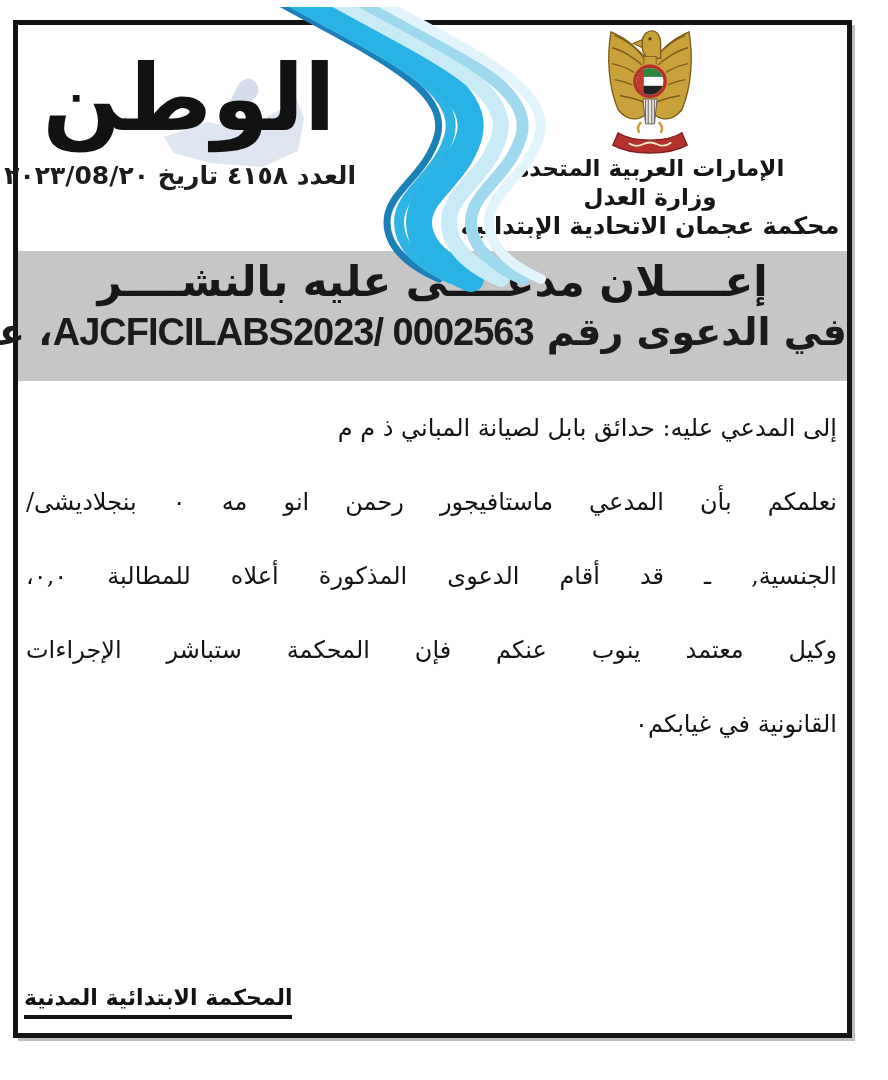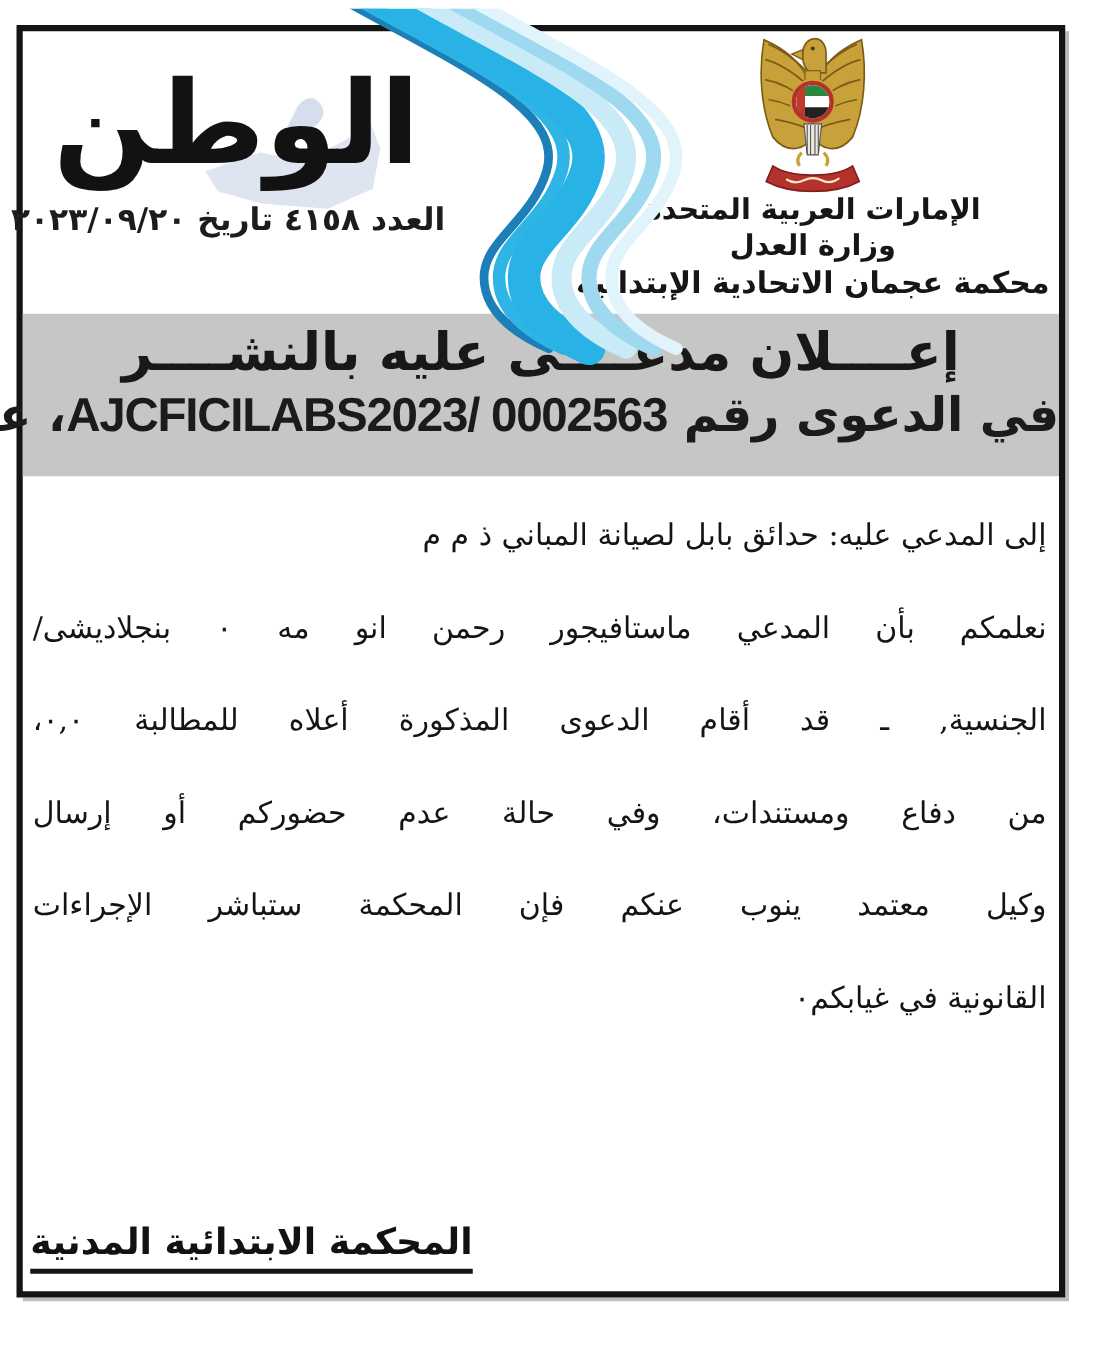--- a/index.html
+++ b/index.html
@@ -33,21 +33,21 @@
   .band-case .case-num{direction:ltr;unicode-bidi:isolate;
         font-family:"Liberation Sans", sans-serif;font-weight:700;letter-spacing:-1px;}
 
   
   .notice-body{position:absolute;left:8px;right:10px;top:366px;z-index:2;}
   .bline{font-size:24px;line-height:74px;white-space:nowrap;overflow:hidden;
          text-align:right;font-family:"DejaVu Serif","DejaVu Sans",serif;color:#141414;}
   .bline.stretch{text-align:justify;text-align-last:justify;}
 
   .signature{position:absolute;left:6px;bottom:14px;z-index:2;
-             font-size:29px;font-weight:900;letter-spacing:-1px;
+             font-size:22px;font-weight:900;letter-spacing:-1px;
              border-bottom:4px solid #141414;padding-bottom:5px;color:#121212;}
 </style>
 </head>
 <body>
 
 <div class="page">
   <div class="notice-box">
 
     <svg class="waves" viewBox="0 0 390 300" xmlns="http://www.w3.org/2000/svg">
       <g fill="none" stroke-linecap="round">
@@ -60,21 +60,21 @@
       </g>
     </svg>
 
     <svg class="watermark" viewBox="0 0 230 140" xmlns="http://www.w3.org/2000/svg">
       <path d="M18,70 L62,55 L98,62 L132,44 L150,30 L158,52 L152,84 L116,100 L64,96 L28,86 Z" fill="#c2cee3" opacity="0.55"></path>
       <path d="M92,18 q10,-12 18,-2 q6,8 -2,16 l-12,10 q-10,2 -12,-8 Z" fill="#aebddb" opacity="0.5"></path>
     </svg>
 
     <div class="logo-block">
       <div class="logo-name">الوطن</div>
-      <div class="issue-line">العدد ٤١٥٨ تاريخ ٢٠٢٣/٠٩/٢٠</div>
+      <div class="issue-line">العدد ٤١٥٨ تاريخ ٢٠٢٣/08/٢٠</div>
     </div>
 
     <div class="authority-block">
       <svg class="emblem" width="90" height="124" viewBox="0 0 100 140" xmlns="http://www.w3.org/2000/svg">
         <defs>
             <clipPath id="fc">
               <circle cx="50" cy="58" r="15"></circle>
             </clipPath>
           </defs>
 
@@ -115,21 +115,20 @@
 
     <div class="band">
       <div class="band-title">إعــــلان مدعــــى عليه بالنشــــر</div>
       <div class="band-case"><span>في الدعوى رقم</span> <span class="case-num">AJCFICILABS2023/ 0002563</span><span>، عمالي</span></div>
     </div>
 
     <div class="notice-body">
       <div class="bline">إلى المدعي عليه: حدائق بابل لصيانة المباني ذ م م</div>
       <div class="bline stretch">نعلمكم بأن المدعي ماستافيجور رحمن انو مه ٠ بنجلاديشى/</div>
       <div class="bline stretch">الجنسية, ـ قد أقام الدعوى المذكورة أعلاه للمطالبة ٠,٠،</div>
-      <div class="bline stretch">من دفاع ومستندات، وفي حالة عدم حضوركم أو إرسال</div>
       <div class="bline stretch">وكيل معتمد ينوب عنكم فإن المحكمة ستباشر الإجراءات</div>
       <div class="bline">القانونية في غيابكم٠</div>
     </div>
 
     <div class="signature">المحكمة الابتدائية المدنية</div>
 
   </div>
 </div>
 
 </body></html>

